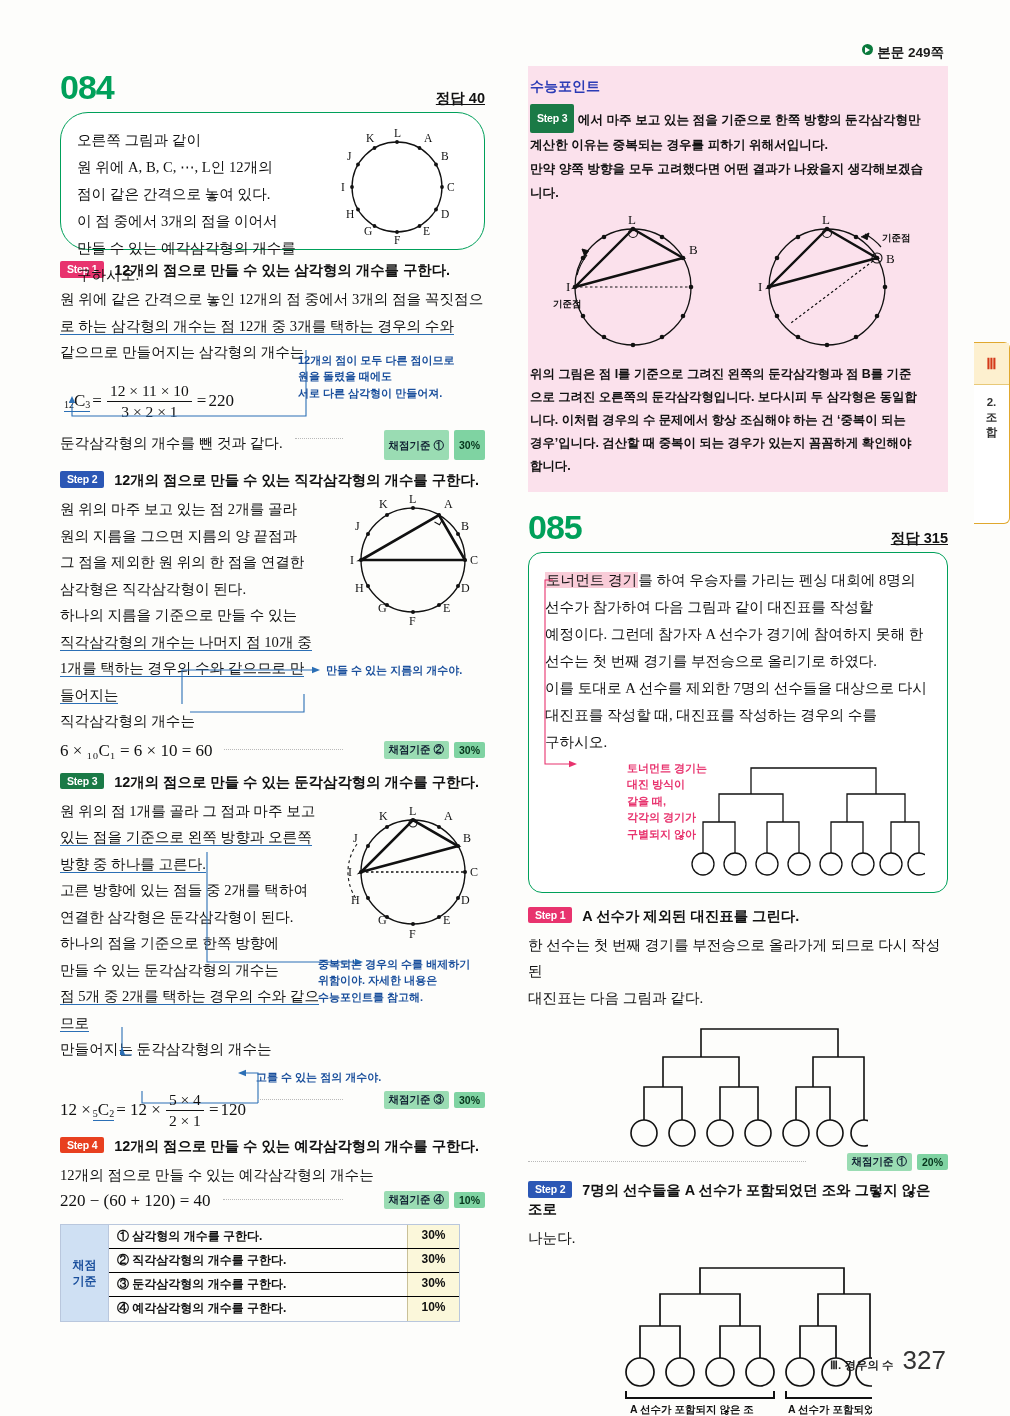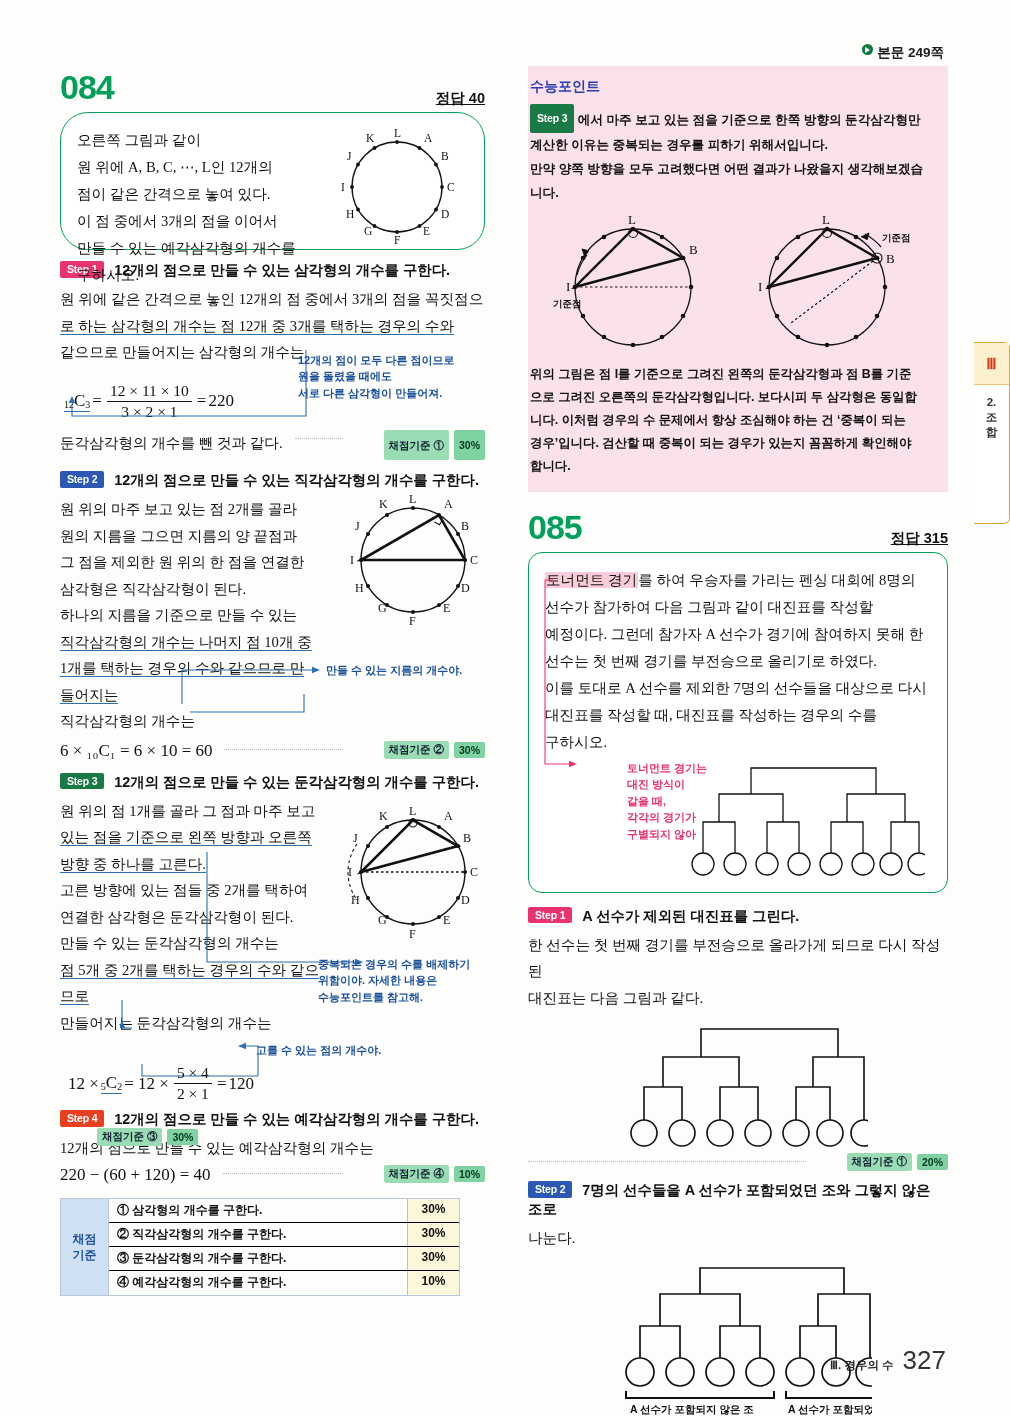--- a/index.html
+++ b/index.html
@@ -347,20 +347,21 @@
       <span class="step s3">Step 3</span>
       <span class="txt">12개의 점으로 만들 수 있는 둔각삼각형의 개수를 구한다.</span>
     </div>
     <div style="position:relative;">
       <div class="btext" style="width:262px;">
         <div>원 위의 점 1개를 골라 그 점과 마주 보고</div>
         <div><span class="u-blue">있는 점을 기준으로 왼쪽 방향과 오른쪽</span></div>
         <div><span class="u-blue">방향 중 하나를 고른다.</span></div>
         <div>고른 방향에 있는 점들 중 2개를 택하여</div>
         <div>연결한 삼각형은 둔각삼각형이 된다.</div>
+        <div>하나의 점을 기준으로 한쪽 방향에</div>
         <div>만들 수 있는 둔각삼각형의 개수는</div>
         <div><span class="u-blue">점 5개 중 2개를 택하는 경우의 수와 같으므로</span></div>
         <div>만들어지는 둔각삼각형의 개수는</div>
       </div>
 
       <div class="fig" style="position:absolute; right:-8px; top:2px;">
         <svg width="160" height="145" viewBox="0 0 160 145">
           <circle cx="80" cy="72" r="52" fill="none" stroke="#111" stroke-width="1.4"></circle>
           <g fill="#111">
             <circle cx="80" cy="20" r="2"></circle>
@@ -412,21 +413,21 @@
       <div class="note-blue" style="position:absolute; left:196px; top:0px;">
         <span>고를 수 있는 점의 개수야.</span>
       </div>
       <svg style="position:absolute; left:60px; top:-44px;" width="200" height="118">
         <path d="M2,2 L2,30 L12,30" fill="none" stroke="#2b6fb5" stroke-width="1.1"></path>
         <path d="M12,22 l-3.2,8 h6.4 z" fill="#2b6fb5" transform="translate(-10,0)"></path>
         <path d="M138,78 L138,48 L126,48" fill="none" stroke="#2b6fb5" stroke-width="1.1"></path>
         <path d="M118,48 l8,-3.2 v6.4 z" fill="#2b6fb5"></path>
         <path d="M138,78 L22,78 L22,66" fill="none" stroke="#2b6fb5" stroke-width="1.1"></path>
       </svg>
-      <div class="crit-row" style="position:absolute; left:8px; top:22px; width:100%;flex-direction:column;">
+      <div class="crit-row" style="position:absolute; left:0; top:22px; width:100%;">
         <span class="math">
           <span>12 ×</span>
           <span style="border-bottom:1.4px solid #2b6fb5;">
             <sub>5</sub><span>C</span><sub>2</sub>
           </span>
           <span>= 12 ×</span>
           <span class="frac">
             <span class="nu">5 × 4</span>
             <span class="de">2 × 1</span>
           </span>

